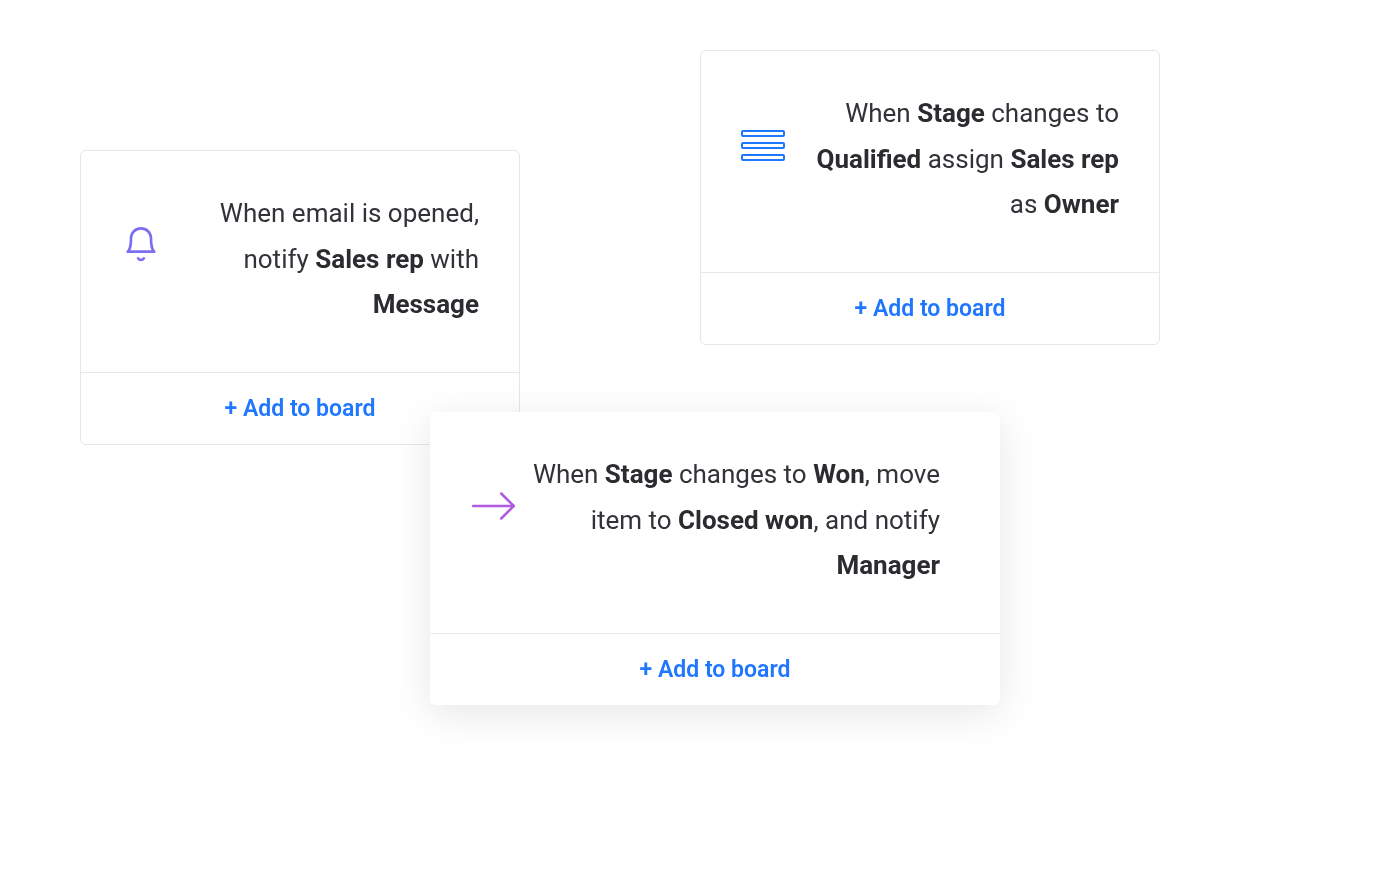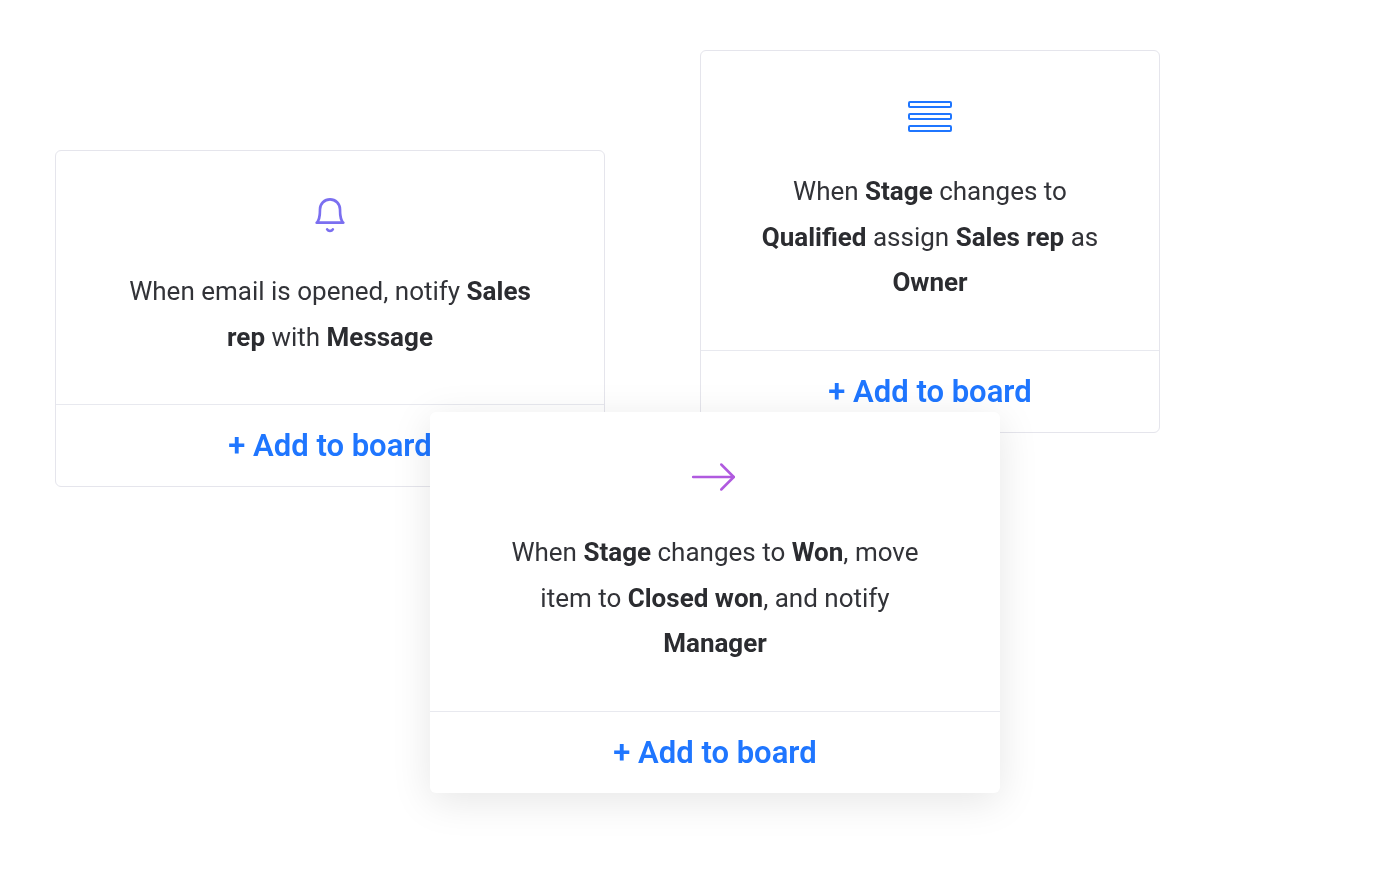--- a/index.html
+++ b/index.html
@@ -16,43 +16,43 @@
     }
     .card {
       position: absolute;
       background: #ffffff;
       border: 1px solid #e5e5ec;
       border-radius: 6px;
       display: flex;
       flex-direction: column;
     }
     .card-1 {
-      left: 55px;
+      left: 80px;
       top: 150px;
-      width: 550px;
+      width: 440px;
     }
     .card-2 {
       left: 700px;
       top: 50px;
       width: 460px;
     }
     .card-3 {
       left: 430px;
       top: 412px;
       width: 570px;
       border: none;
       box-shadow: 0 8px 40px rgba(0,0,0,0.10);
       z-index: 5;
     }
     .card-body {
       padding: 40px 40px 44px 40px;
       display: flex;
-      flex-direction: column;
+      flex-direction: row;
       align-items: center;
-      text-align: center;
+      text-align: right;
     }
     .icon-wrap {
       height: 50px;
       display: flex;
       align-items: center;
       justify-content: center;
       margin-bottom: 28px;
     }
     .icon-bell svg {
       width: 40px;
@@ -85,21 +85,21 @@
       font-weight: 700;
       color: #2b2c30;
     }
     .card-footer {
       border-top: 1px solid #e8e9ef;
       padding: 22px 10px;
       text-align: center;
     }
     .add-link {
       color: #1f76ff;
-      font-size: 31px;
+      font-size: 23px;
       font-weight: 600;
       text-decoration: none;
       cursor: pointer;
       display: inline-block;
     }
   </style>
 </head>
 <body>
 
 <div class="card card-1">

